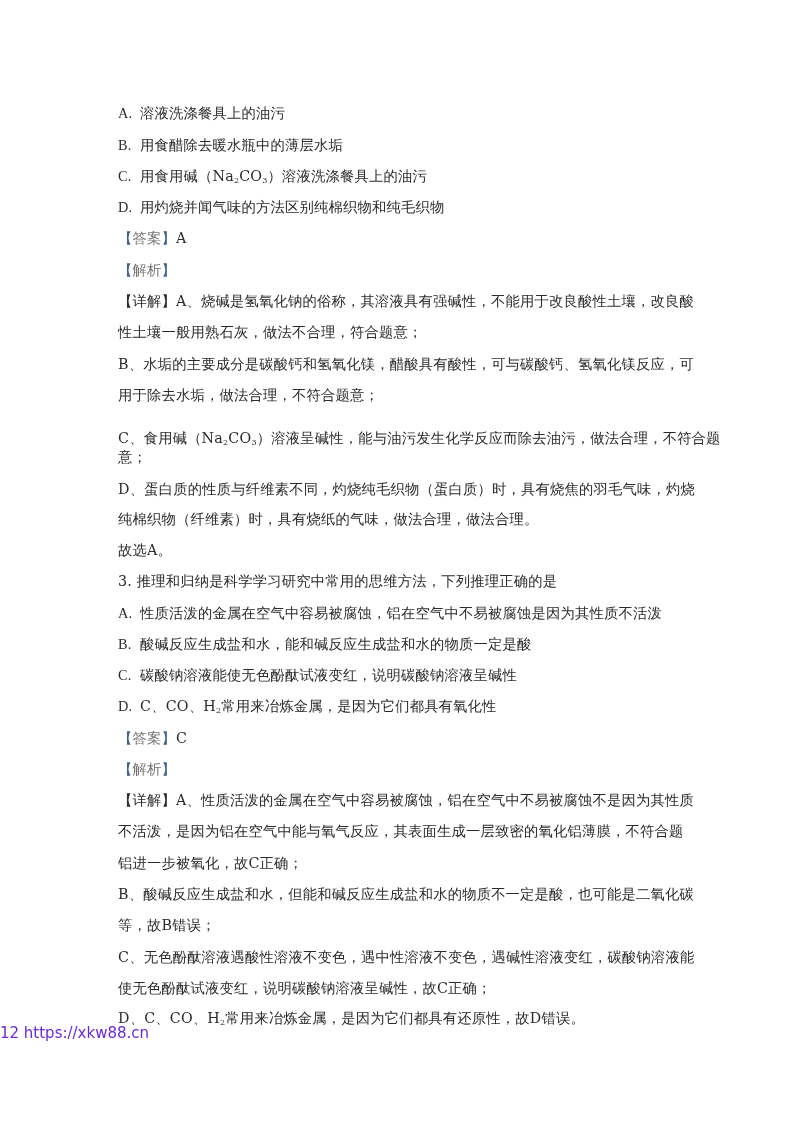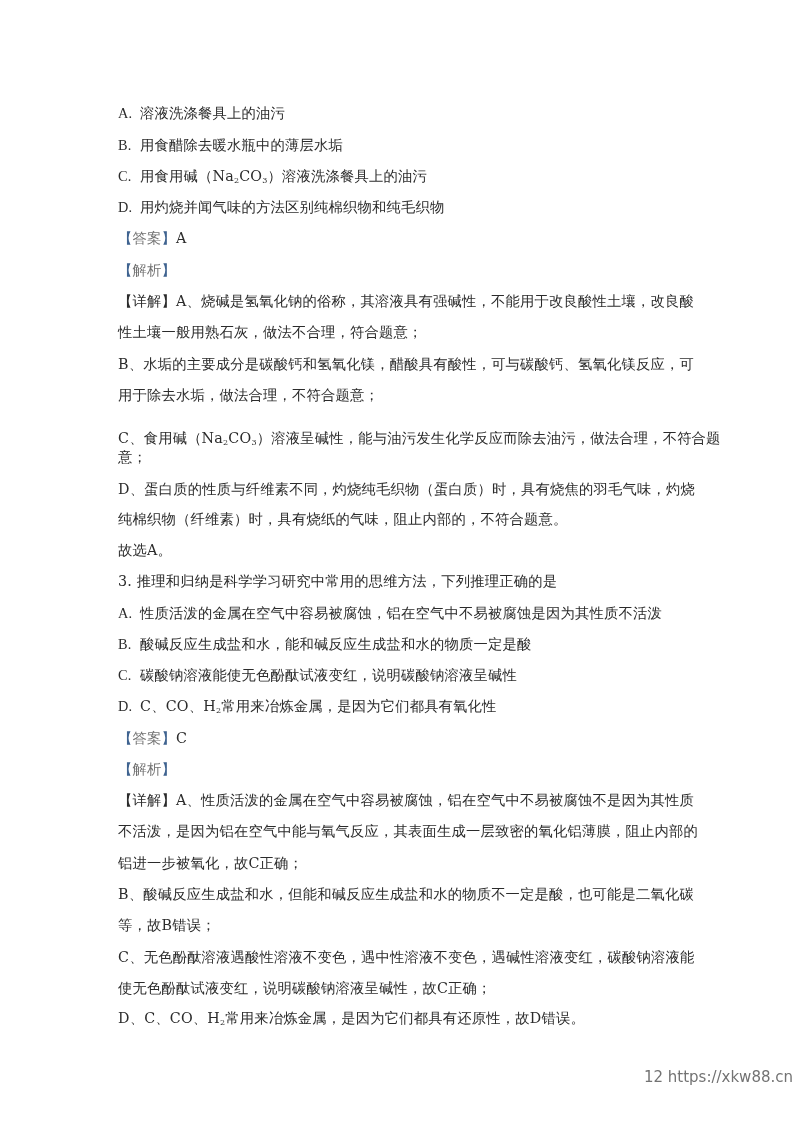--- a/index.html
+++ b/index.html
@@ -4,22 +4,22 @@
 <style>
   html, body { margin: 0; padding: 0; background: #ffffff; }
   body { width: 793px; height: 1122px; position: relative; overflow: hidden;
          font-family: "DejaVu Serif", "Liberation Serif", serif; color: #2b2b2b; }
   .page { position: absolute; left: 118px; top: 0; width: 560px; }
   .line { position: absolute; left: 0; white-space: nowrap; font-size: 14.3px; line-height: 18px; letter-spacing: 0.2px; }
   .opt-label { display: inline-block; width: 22px; font-family: "Liberation Serif", serif; }
   .bracket { color: #3f6390; }
   .tag-text { color: #737373; }
   .sub { font-size: 8px; vertical-align: -2px; }
-  .footer { position: absolute; left: 0; width: 793px; top: 1068px; text-align: right;
-            font-family: "DejaVu Sans", sans-serif; font-size: 15px; color: #737373; }
+  .footer { position: absolute; left: 0; width: 793px; top: 1024px; text-align: left;
+            font-family: "DejaVu Sans", sans-serif; font-size: 15px; color: #6d28d9; }
 </style>
 </head>
 <body>
 
 <div class="page">
 
   <div class="line" style="top:104px">
     <span class="opt-label">A.</span><span>溶液洗涤餐具上的油污</span>
   </div>
   <div class="line" style="top:136px">
@@ -43,21 +43,21 @@
     <span>【</span><span>详解</span><span>】</span><span>A、烧碱是氢氧化钠的俗称，其溶液具有强碱性，不能用于改良酸性土壤，改良酸</span>
   </div>
   <div class="line" style="top:323px">性土壤一般用熟石灰，做法不合理，符合题意；</div>
   <div class="line" style="top:355px">B、水垢的主要成分是碳酸钙和氢氧化镁，醋酸具有酸性，可与碳酸钙、氢氧化镁反应，可</div>
   <div class="line" style="top:386px">用于除去水垢，做法合理，不符合题意；</div>
   <div class="line" style="top:429px">
     <span>C、食用碱（Na</span><span class="sub">2</span><span>CO</span><span class="sub">3</span><span>）溶液呈碱性，能与油污发生化学反应而除去油污，做法合理，不符合题</span>
   </div>
   <div class="line" style="top:448px">意；</div>
   <div class="line" style="top:480px">D、蛋白质的性质与纤维素不同，灼烧纯毛织物（蛋白质）时，具有烧焦的羽毛气味，灼烧</div>
-  <div class="line" style="top:510px">纯棉织物（纤维素）时，具有烧纸的气味，阻止内部的，不符合题意。</div>
+  <div class="line" style="top:510px">纯棉织物（纤维素）时，具有烧纸的气味，做法合理，做法合理。</div>
   <div class="line" style="top:541px">故选A。</div>
 
   <div class="line" style="top:572px">3.  推理和归纳是科学学习研究中常用的思维方法，下列推理正确的是</div>
   <div class="line" style="top:604px">
     <span class="opt-label">A.</span><span>性质活泼的金属在空气中容易被腐蚀，铝在空气中不易被腐蚀是因为其性质不活泼</span>
   </div>
   <div class="line" style="top:635px">
     <span class="opt-label">B.</span><span>酸碱反应生成盐和水，能和碱反应生成盐和水的物质一定是酸</span>
   </div>
   <div class="line" style="top:666px">
@@ -70,21 +70,21 @@
   <div class="line" style="top:729px">
     <span class="bracket">【</span><span class="tag-text">答案</span><span class="bracket">】</span><span>C</span>
   </div>
   <div class="line" style="top:760px">
     <span class="bracket">【</span><span class="tag-text">解析</span><span class="bracket">】</span>
   </div>
 
   <div class="line" style="top:791px">
     <span>【</span><span>详解</span><span>】</span><span>A、性质活泼的金属在空气中容易被腐蚀，铝在空气中不易被腐蚀不是因为其性质</span>
   </div>
-  <div class="line" style="top:822px">不活泼，是因为铝在空气中能与氧气反应，其表面生成一层致密的氧化铝薄膜，阻止内部的</div>
+  <div class="line" style="top:822px">不活泼，是因为铝在空气中能与氧气反应，其表面生成一层致密的氧化铝薄膜，不符合题</div>
   <div class="line" style="top:854px">铝进一步被氧化，故C正确；</div>
   <div class="line" style="top:885px">B、酸碱反应生成盐和水，但能和碱反应生成盐和水的物质不一定是酸，也可能是二氧化碳</div>
   <div class="line" style="top:916px">等，故B错误；</div>
   <div class="line" style="top:948px">C、无色酚酞溶液遇酸性溶液不变色，遇中性溶液不变色，遇碱性溶液变红，碳酸钠溶液能</div>
   <div class="line" style="top:979px">使无色酚酞试液变红，说明碳酸钠溶液呈碱性，故C正确；</div>
   <div class="line" style="top:1009px">
     <span>D、C、CO、H</span><span class="sub">2</span><span>常用来冶炼金属，是因为它们都具有还原性，故D错误。</span>
   </div>
 </div>
 

